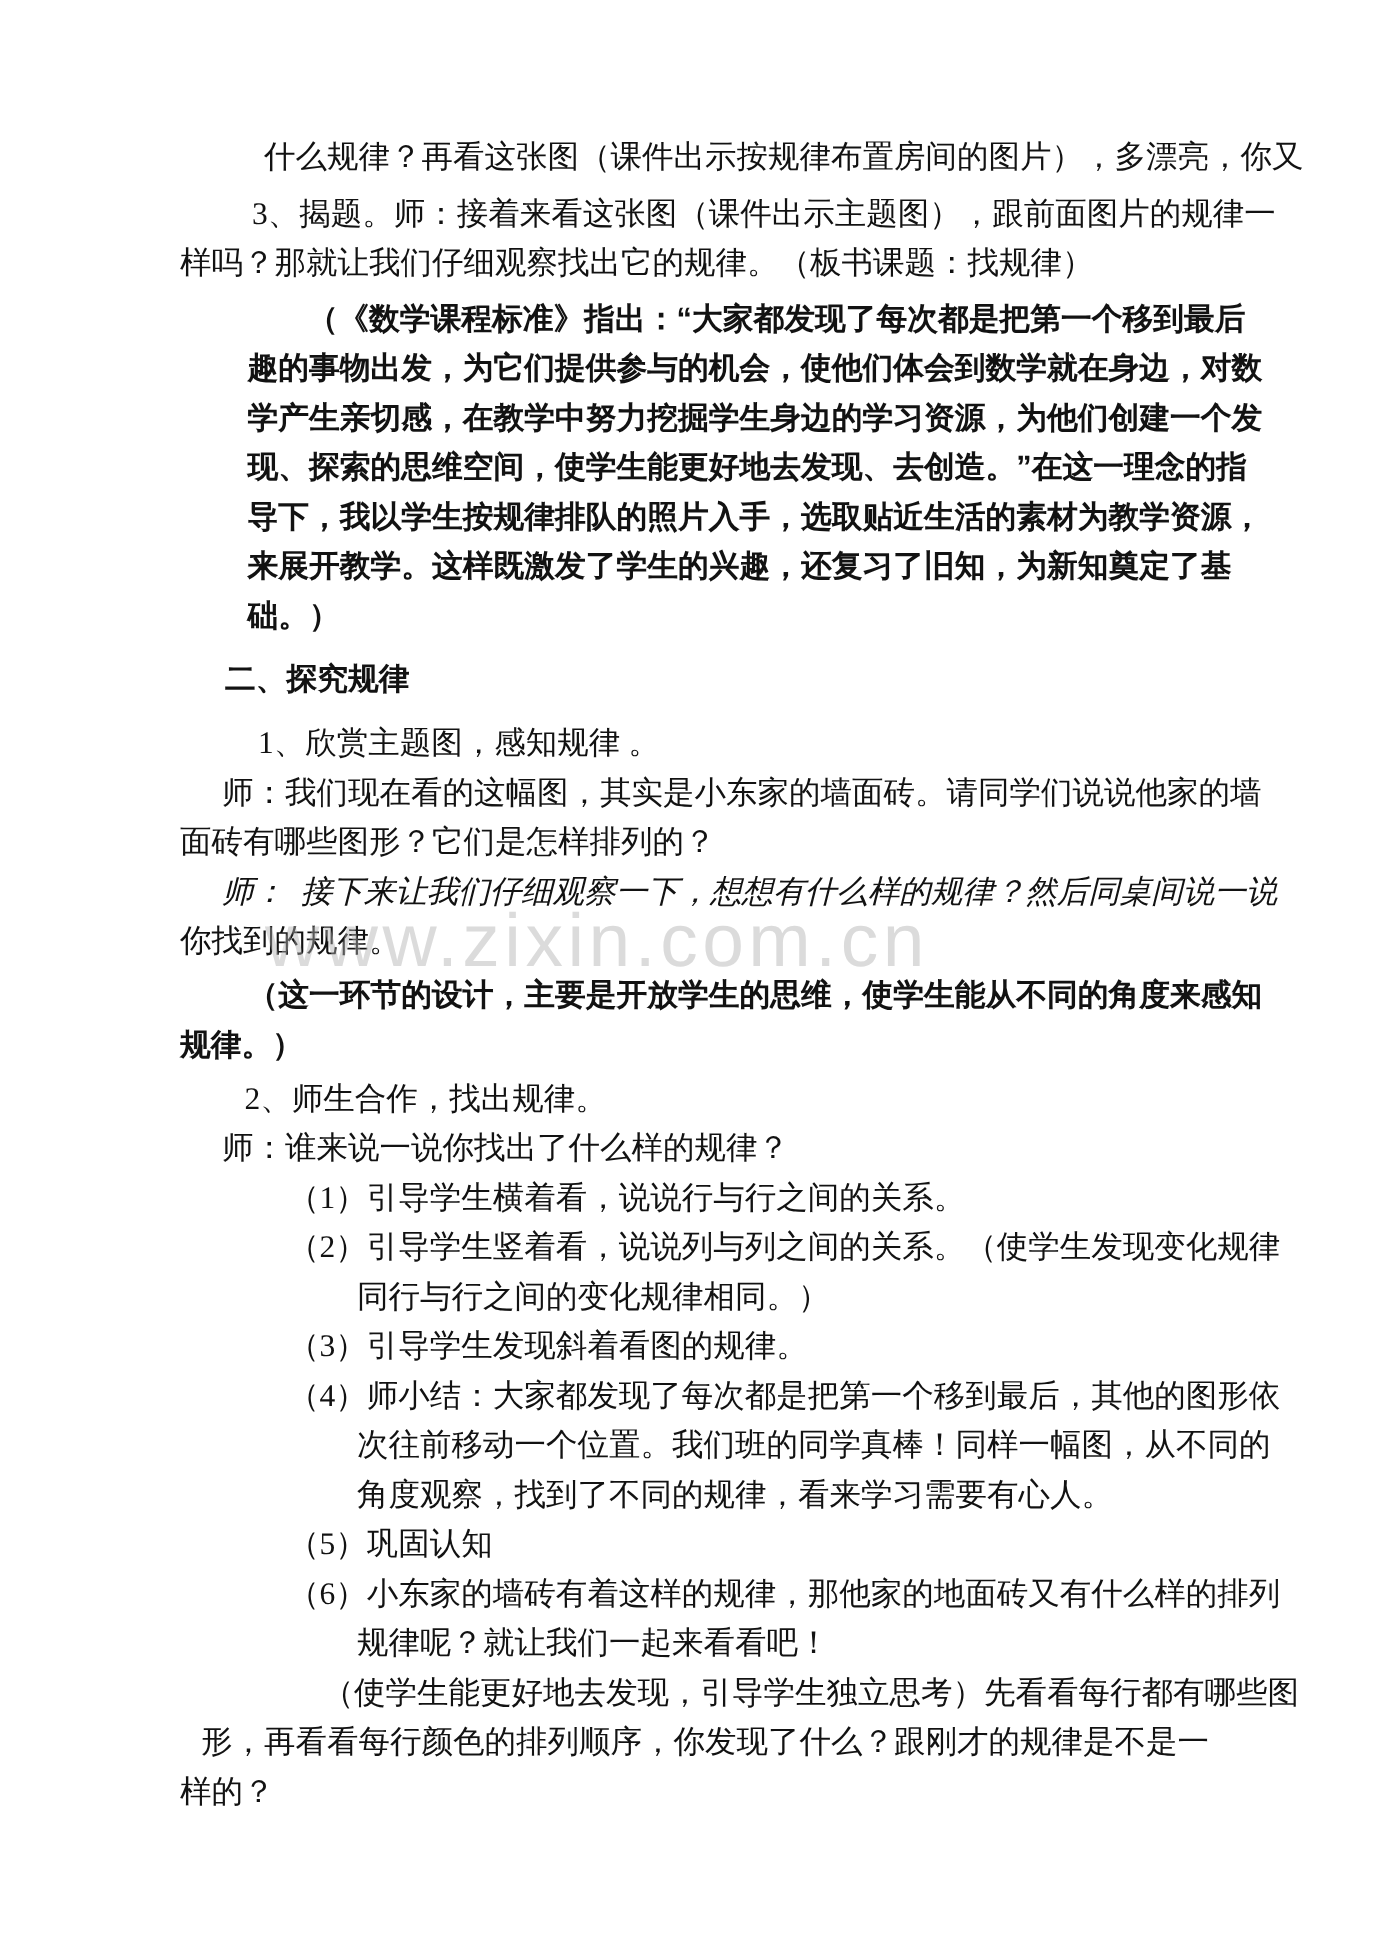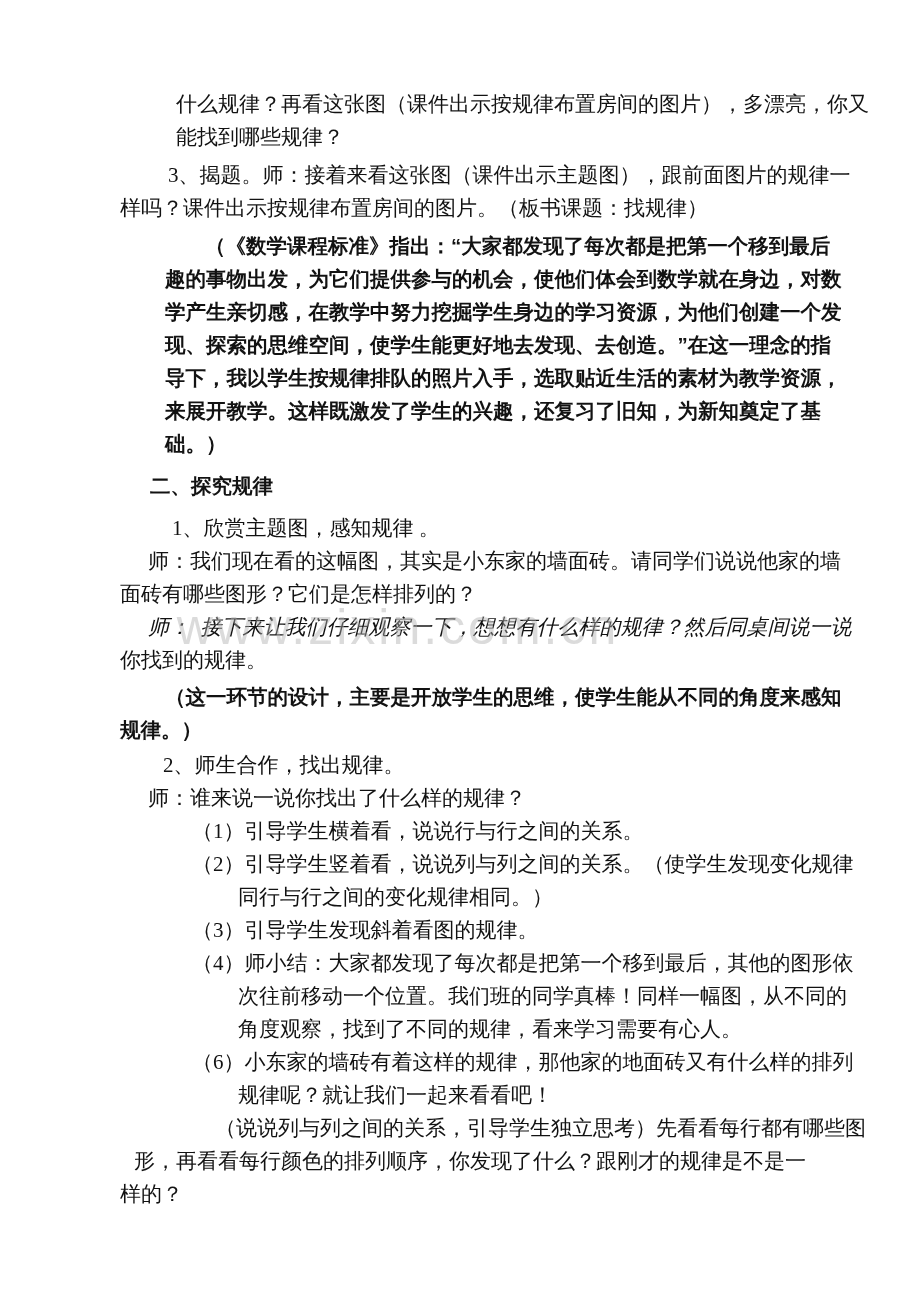--- a/index.html
+++ b/index.html
@@ -52,23 +52,22 @@
     user-select: none;
   }
 </style>
 </head>
 <body>
 
 <div class="page">
   <div class="watermark">www.zixin.com.cn</div>
   <div class="doc" id="doc">
       <div class="line" style="padding-left: 56px;">什么规律？再看这张图（课件出示按规律布置房间的图片），多漂亮，你又</div>
-      <div class="line" style="padding-left: 56px;">能找到哪些规律？</div>
       <div class="line" style="padding-left: 48px; margin-top: 5px;">3、揭题。师：接着来看这张图（课件出示主题图），跟前面图片的规律一</div>
-      <div class="line" style="padding-left: 0px;">样吗？课件出示按规律布置房间的图片。（板书课题：找规律）</div>
+      <div class="line" style="padding-left: 0px;">样吗？那就让我们仔细观察找出它的规律。（板书课题：找规律）</div>
       <div class="line bold" style="padding-left: 85px; margin-top: 4px;">（《数学课程标准》指出：“大家都发现了每次都是把第一个移到最后</div>
       <div class="line bold" style="padding-left: 45px;">趣的事物出发，为它们提供参与的机会，使他们体会到数学就在身边，对数</div>
       <div class="line bold" style="padding-left: 45px;">学产生亲切感，在教学中努力挖掘学生身边的学习资源，为他们创建一个发</div>
       <div class="line bold" style="padding-left: 45px;">现、探索的思维空间，使学生能更好地去发现、去创造。”在这一理念的指</div>
       <div class="line bold" style="padding-left: 45px;">导下，我以学生按规律排队的照片入手，选取贴近生活的素材为教学资源，</div>
       <div class="line bold" style="padding-left: 45px;">来展开教学。这样既激发了学生的兴趣，还复习了旧知，为新知奠定了基</div>
       <div class="line bold" style="padding-left: 45px;">础。）</div>
       <div class="line bold" style="padding-left: 30px; margin-top: 9px;">二、探究规律</div>
       <div class="line" style="padding-left: 52px; margin-top: 10px;">1、欣赏主题图，感知规律 。</div>
       <div class="line" style="padding-left: 28px;">师：我们现在看的这幅图，其实是小东家的墙面砖。请同学们说说他家的墙</div>
@@ -79,19 +78,20 @@
       <div class="line bold" style="padding-left: 0px;">规律。）</div>
       <div class="line" style="padding-left: 43px; margin-top: 3px;">2、师生合作，找出规律。</div>
       <div class="line" style="padding-left: 28px;">师：谁来说一说你找出了什么样的规律？</div>
       <div class="line" style="padding-left: 72px;">（1）引导学生横着看，说说行与行之间的关系。</div>
       <div class="line" style="padding-left: 72px;">（2）引导学生竖着看，说说列与列之间的关系。（使学生发现变化规律</div>
       <div class="line" style="padding-left: 118px;">同行与行之间的变化规律相同。）</div>
       <div class="line" style="padding-left: 72px;">（3）引导学生发现斜着看图的规律。</div>
       <div class="line" style="padding-left: 72px;">（4）师小结：大家都发现了每次都是把第一个移到最后，其他的图形依</div>
       <div class="line" style="padding-left: 118px;">次往前移动一个位置。我们班的同学真棒！同样一幅图，从不同的</div>
       <div class="line" style="padding-left: 118px;">角度观察，找到了不同的规律，看来学习需要有心人。</div>
+      <div class="line" style="padding-left: 72px;">（5）巩固认知</div>
       <div class="line" style="padding-left: 72px;">（6）小东家的墙砖有着这样的规律，那他家的地面砖又有什么样的排列</div>
       <div class="line" style="padding-left: 118px;">规律呢？就让我们一起来看看吧！</div>
-      <div class="line" style="padding-left: 95px;">（说说列与列之间的关系，引导学生独立思考）先看看每行都有哪些图</div>
+      <div class="line" style="padding-left: 95px;">（使学生能更好地去发现，引导学生独立思考）先看看每行都有哪些图</div>
       <div class="line" style="padding-left: 0px; text-align: center;">形，再看看每行颜色的排列顺序，你发现了什么？跟刚才的规律是不是一</div>
       <div class="line" style="padding-left: 0px;">样的？</div>
     </div>
 </div>
 
 </body></html>

